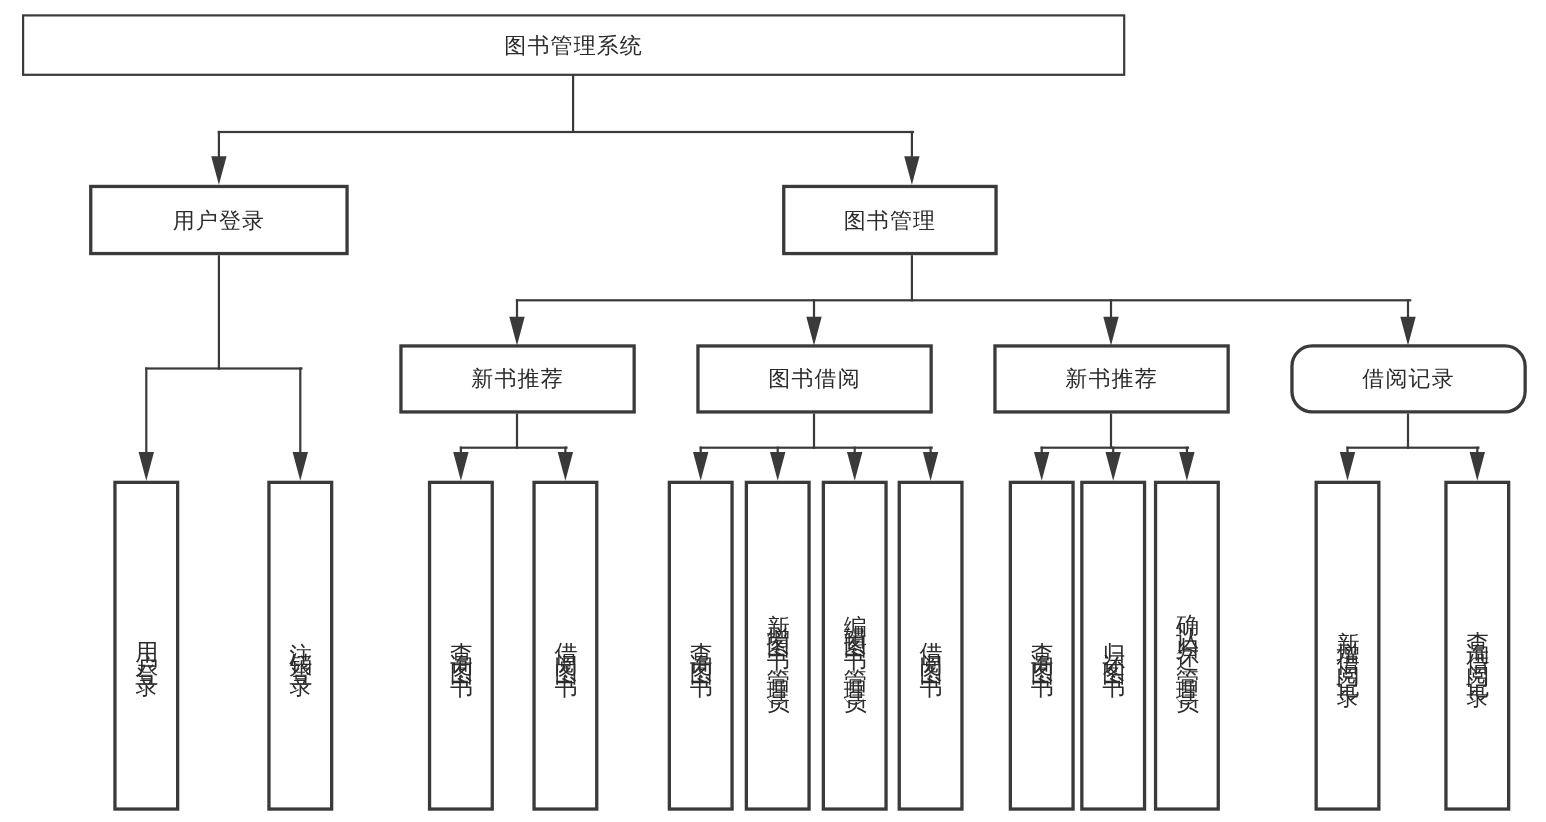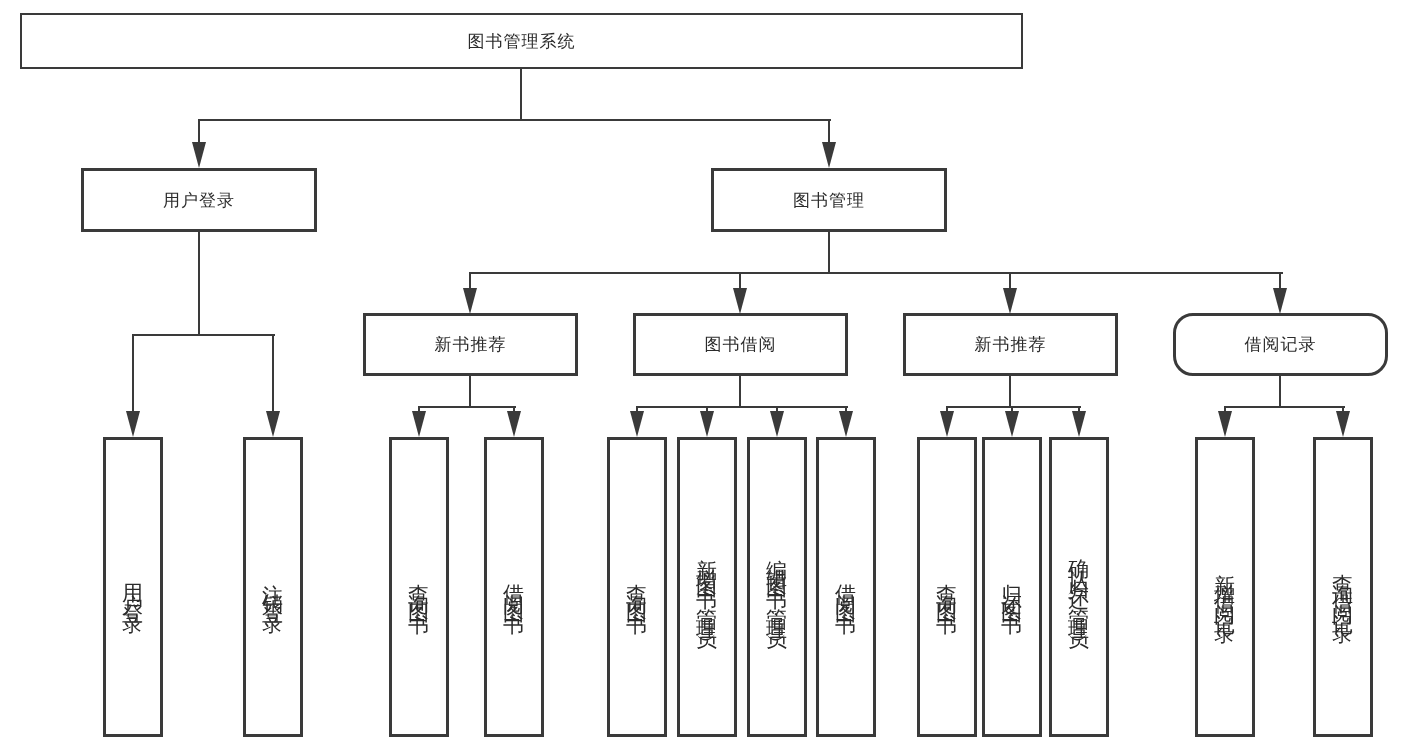--- a/index.html
+++ b/index.html
@@ -9,21 +9,21 @@
   }
   html,body{margin:0;padding:0;background:#ffffff;}
   .canvas{
     position:relative;width:1405px;height:747px;background:#ffffff;overflow:hidden;
     font-family:"Liberation Sans","DejaVu Sans",sans-serif;color:var(--text-color);
   }
   .box{
     position:absolute;box-sizing:border-box;background:#ffffff;
     border:3px solid var(--line-color);
     display:flex;align-items:center;justify-content:center;
-    font-size:17px;letter-spacing:1px;white-space:nowrap;
+    font-size:20px;letter-spacing:1px;white-space:nowrap;
   }
   .box.root{border-width:2px;}
   .leaf{
     position:absolute;box-sizing:border-box;background:#ffffff;
     border:3px solid var(--line-color);
     top:437px;width:60px;height:300px;
     display:flex;align-items:center;justify-content:center;
   }
   .vtext{
     writing-mode:vertical-rl;text-orientation:mixed;
@@ -47,21 +47,21 @@
 
 <div class="canvas">
 
   <div class="box root" style="left:20px;top:13px;width:1003px;height:56px;">
     <span>图书管理系统</span>
   </div>
 
   <div class="box" style="left:81px;top:168px;width:236px;height:64px;">
     <span>用户登录</span>
   </div>
-  <div class="box" style="left:711px;top:168px;width:236px;height:64px;">
+  <div class="box" style="left:711px;top:168px;width:196px;height:64px;">
     <span>图书管理</span>
   </div>
 
   <div class="box" style="left:633px;top:313px;width:215px;height:63px;">
     <span>图书借阅</span>
   </div>
   <div class="box" style="left:363px;top:313px;width:215px;height:63px;">
     <span>新书推荐</span>
   </div>
   <div class="box" style="left:903px;top:313px;width:215px;height:63px;">

